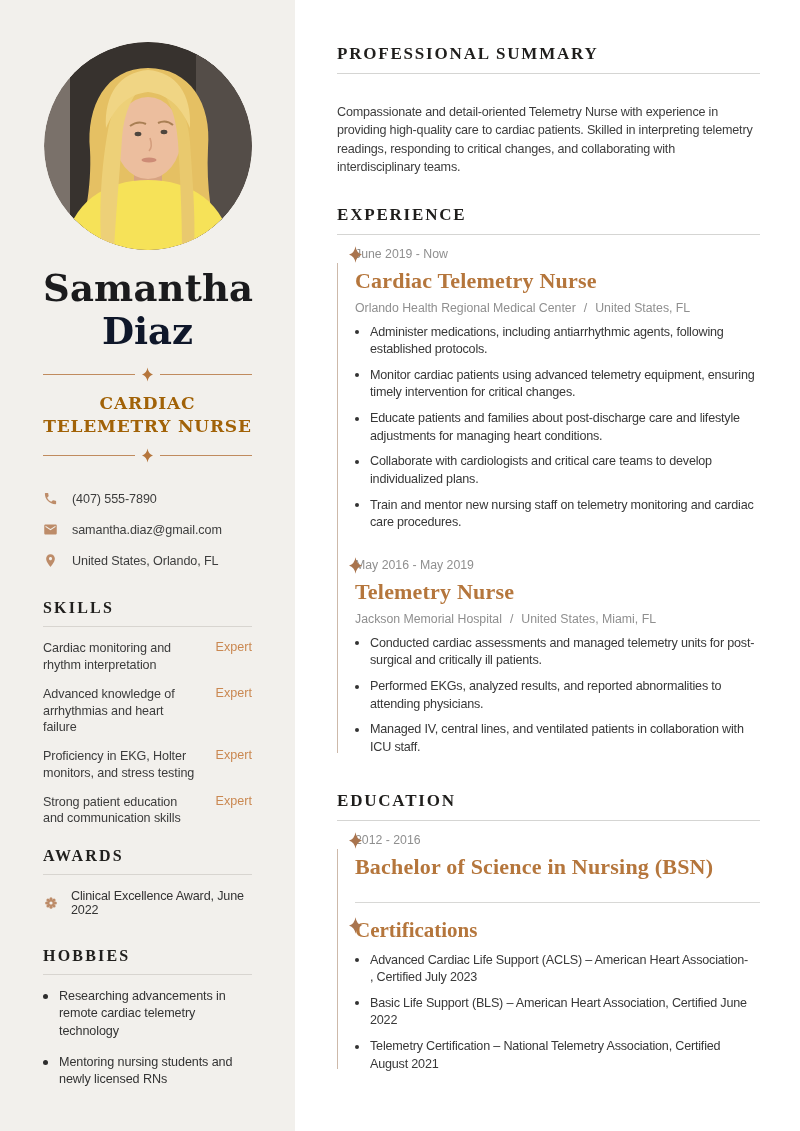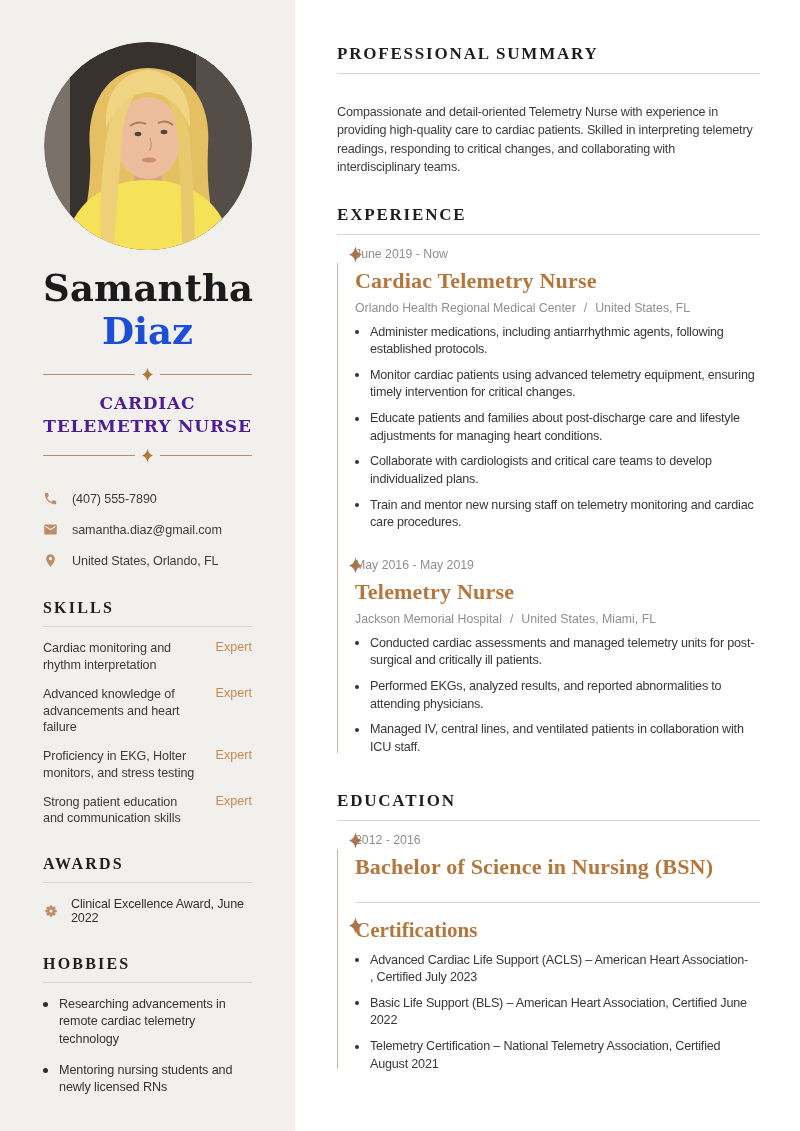--- a/index.html
+++ b/index.html
@@ -24,50 +24,50 @@
   }
   .avatar-wrap svg { display: block; }
 
   .name-block { text-align: center; margin-top: 17px; }
   .name-first {
     font-family: "DejaVu Serif", serif; font-weight: 700;
     font-size: 37px; line-height: 1.17; color: #1b1b1d; letter-spacing: 0.2px;
   }
   .name-last {
     font-family: "DejaVu Serif", serif; font-weight: 700;
-    font-size: 37px; line-height: 1.17; color: #1d4ed8;
+    font-size: 37px; line-height: 1.17; color: #0f172a;
   }
 
   .fancy-divider { display: flex; align-items: center; gap: 7px; margin: 13px 0 0 0; }
   .fancy-divider .fd-line { flex: 1; height: 1px; background: #c08b5e; }
   .fancy-divider svg { flex: 0 0 auto; }
 
   .role {
     text-align: center; margin-top: 10px;
     font-family: "DejaVu Serif", serif; font-weight: 700;
-    font-size: 17px; line-height: 1.35; color: #4c1d95; letter-spacing: 0.8px;
+    font-size: 17px; line-height: 1.35; color: #a16207; letter-spacing: 0.8px;
   }
   .role + .fancy-divider { margin-top: 11px; }
 
   .contact { margin-top: 27px; }
   .contact-row { display: flex; align-items: center; gap: 14px; margin-bottom: 14px; min-height: 17px; }
   .contact-row svg { flex: 0 0 auto; }
   .contact-text { font-size: 12.6px; color: #3d3d3d; letter-spacing: -0.1px; }
 
   .side-heading {
     font-family: "Liberation Serif", serif; font-weight: 600;
     font-size: 16px; letter-spacing: 2.2px; color: #21201e; margin: 0;
   }
   .side-rule { border: 0; border-top: 1px solid #d8d5d0; margin: 9px 0 0 0; }
   .skills-section { margin-top: 30px; }
   .skill-row { display: flex; justify-content: space-between; margin-top: 13px; }
   .skill-name { width: 152px; font-size: 12.6px; line-height: 1.3; color: #3c3c3c; letter-spacing: -0.1px; }
   .skill-level { font-size: 12.6px; color: #ca8851; }
 
-  .awards-section { margin-top: 28px; }
+  .awards-section { margin-top: 20px; }
   .award-row { display: flex; align-items: center; gap: 12px; margin-top: 14px; }
   .award-text { font-size: 12.6px; color: #333; letter-spacing: -0.15px; }
 
   .hobbies-section { margin-top: 30px; }
   .hobby-row { display: flex; gap: 11px; margin-top: 13px; }
   .dot {
     flex: 0 0 auto; width: 5px; height: 5px; border-radius: 50%;
     background: #2e2e2e; margin-top: 6px;
   }
   .hobby-text { font-size: 12.6px; line-height: 1.4; color: #333; letter-spacing: -0.1px; }
@@ -198,21 +198,21 @@
     </div>
 
     <section class="skills-section">
       <h2 class="side-heading">SKILLS</h2>
       <hr class="side-rule">
       <div class="skill-row">
         <span class="skill-name">Cardiac monitoring and rhythm interpretation</span>
         <span class="skill-level">Expert</span>
       </div>
       <div class="skill-row">
-        <span class="skill-name">Advanced knowledge of advancements and heart failure</span>
+        <span class="skill-name">Advanced knowledge of arrhythmias and heart failure</span>
         <span class="skill-level">Expert</span>
       </div>
       <div class="skill-row">
         <span class="skill-name">Proficiency in EKG, Holter monitors, and stress testing</span>
         <span class="skill-level">Expert</span>
       </div>
       <div class="skill-row">
         <span class="skill-name">Strong patient education and communication skills</span>
         <span class="skill-level">Expert</span>
       </div>

